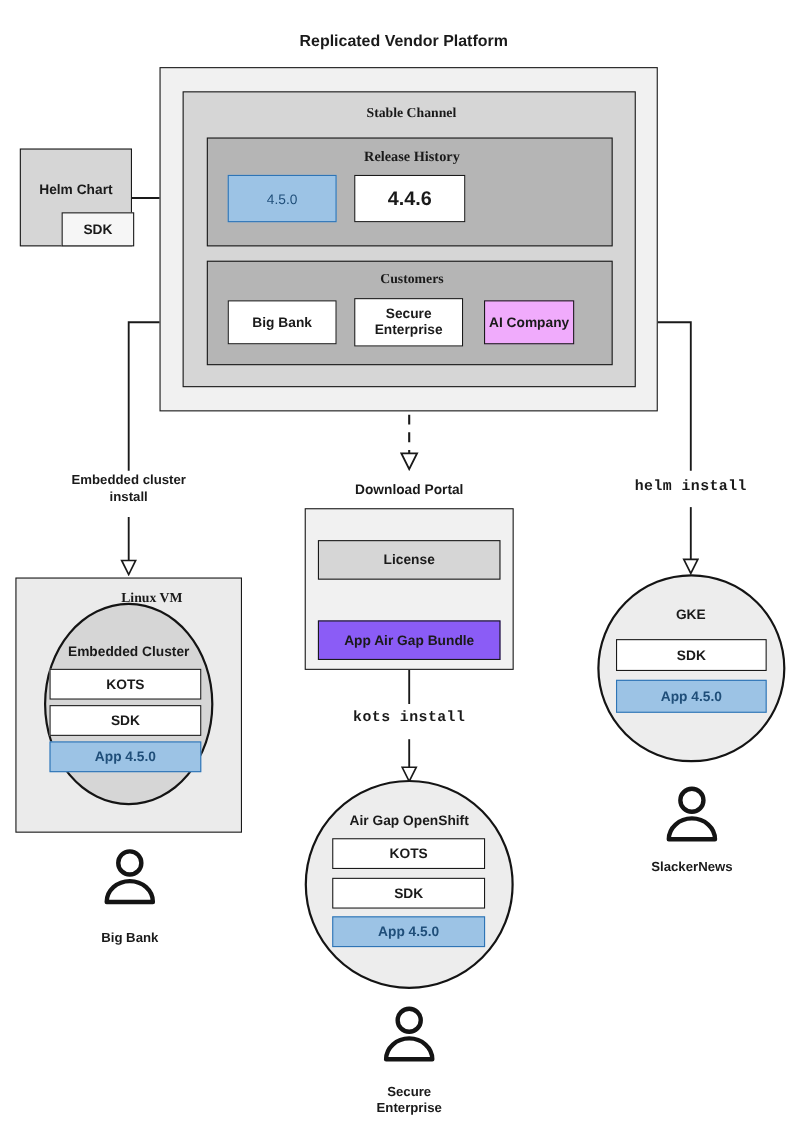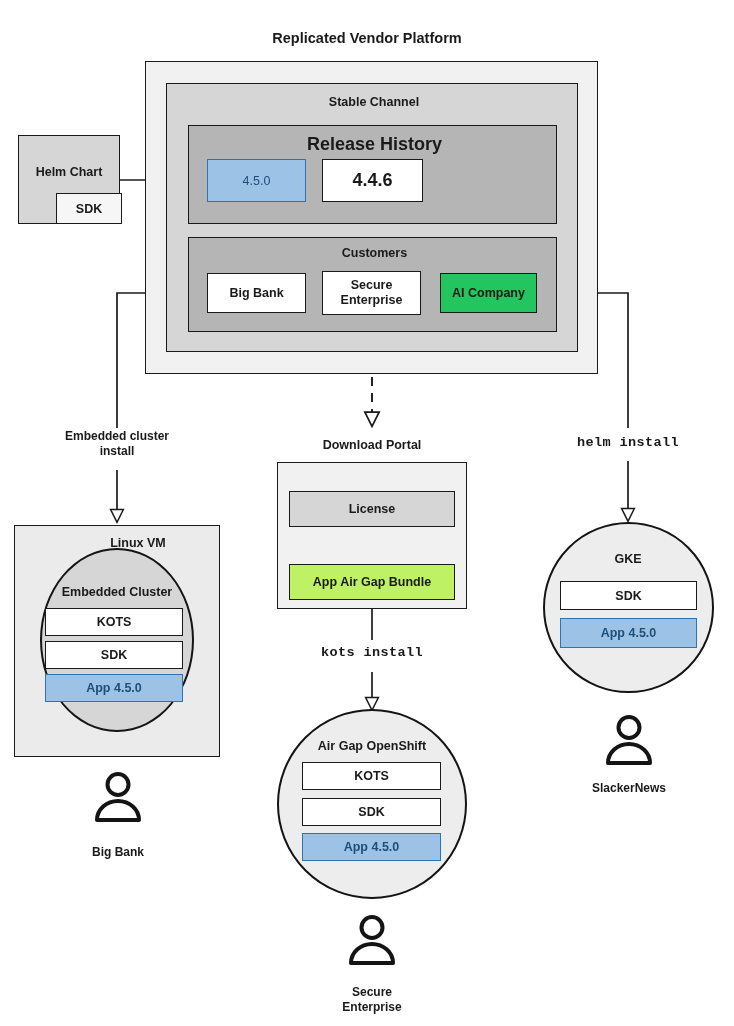--- a/index.html
+++ b/index.html
@@ -57,20 +57,21 @@
     box-sizing: border-box;
     border: 1.6px solid #1a1a1a;
   }
   .container > .hdr {
     position: absolute;
     left: 4px;
     right: 0;
     text-align: center;
     font-weight: bold;
     color: #1a1a1a;
+    font-family: Liberation Serif, serif;
   }
   .ellipse {
     position: absolute;
     box-sizing: border-box;
     border: 2.2px solid #141414;
     border-radius: 50%;
   }
   .person {
     position: absolute;
   }
@@ -110,58 +111,58 @@
     <span>SDK</span>
   </div>
 
   <div class="container" style="left:145px; top:46px; width:453px; height:313px; background:#F1F1F1;"></div>
 
   <div class="container" style="left:166px; top:68px; width:412px; height:269px; background:#D6D6D6;">
     <div class="hdr" style="top:11px; font-size:12.5px;">Stable Channel</div>
   </div>
 
   <div class="container" style="left:188px; top:110px; width:369px; height:99px; background:#B5B5B5;">
-    <div class="hdr" style="top:8px; font-size:18px;">Release History</div>
+    <div class="hdr" style="top:8px; font-size:13px;">Release History</div>
   </div>
   <div class="node" style="left:207px; top:144px; width:99px; height:43px;
               background:#9CC3E5; border-color:#2E74B5; color:#1F4E79; font-size:12.5px; font-weight:normal;">
     <span>4.5.0</span>
   </div>
   <div class="node" style="left:322px; top:144px; width:101px; height:43px; background:#FFFFFF; font-size:18px;">
     <span>4.4.6</span>
   </div>
 
   <div class="container" style="left:188px; top:222px; width:369px; height:95px; background:#B5B5B5;">
     <div class="hdr" style="top:8px; font-size:12.5px;">Customers</div>
   </div>
   <div class="node" style="left:207px; top:258px; width:99px; height:40px; background:#FFFFFF; font-size:12.5px;">
     <span>Big Bank</span>
   </div>
   <div class="node" style="left:322px; top:256px; width:99px; height:44px; background:#FFFFFF; font-size:12.5px;
               white-space:pre-line; line-height:1.2;">
     <span>Secure
 Enterprise</span>
   </div>
-  <div class="node" style="left:440px; top:258px; width:97px; height:40px; background:#22c55e; font-size:12.5px;">
+  <div class="node" style="left:440px; top:258px; width:82px; height:40px; background:#f0abfc; font-size:12.5px;">
     <span>AI Company</span>
   </div>
 
   <div class="title-text" style="left:37px; top:414px; width:160px; font-size:12px;">Embedded cluster
 install</div>
 
   <div class="title-text mono" style="left:548px; top:419px; width:160px; font-size:13.5px;">helm install</div>
 
   <div class="title-text mono" style="left:292px; top:629px; width:160px; font-size:13.5px;">kots install</div>
 
   <div class="title-text" style="left:292px; top:422px; width:160px; font-size:12.5px;">Download Portal</div>
   <div class="container" style="left:277px; top:447px; width:190px; height:147px; background:#F1F1F1;"></div>
   <div class="node" style="left:289px; top:476px; width:166px; height:36px; background:#D6D6D6; font-size:12.5px;">
     <span>License</span>
   </div>
-  <div class="node" style="left:289px; top:549px; width:166px; height:36px; background:#bef264; font-size:12.5px;">
+  <div class="node" style="left:289px; top:549px; width:166px; height:36px; background:#8b5cf6; font-size:12.5px;">
     <span>App Air Gap Bundle</span>
   </div>
 
   <div class="container" style="left:14px; top:510px; width:206px; height:232px; background:#EBEBEB;">
     <div class="hdr" style="top:10px; font-size:12.5px;padding-left:38px;">Linux VM</div>
   </div>
   <div class="ellipse" style="left:40px; top:533px; width:154px; height:184px; background:#D6D6D6;"></div>
   <div class="title-text" style="left:37px; top:569px; width:160px; font-size:12.5px;">Embedded Cluster</div>
   <div class="node" style="left:45px; top:593px; width:138px; height:28px; background:#FFFFFF; font-size:12.5px;">
     <span>KOTS</span>

